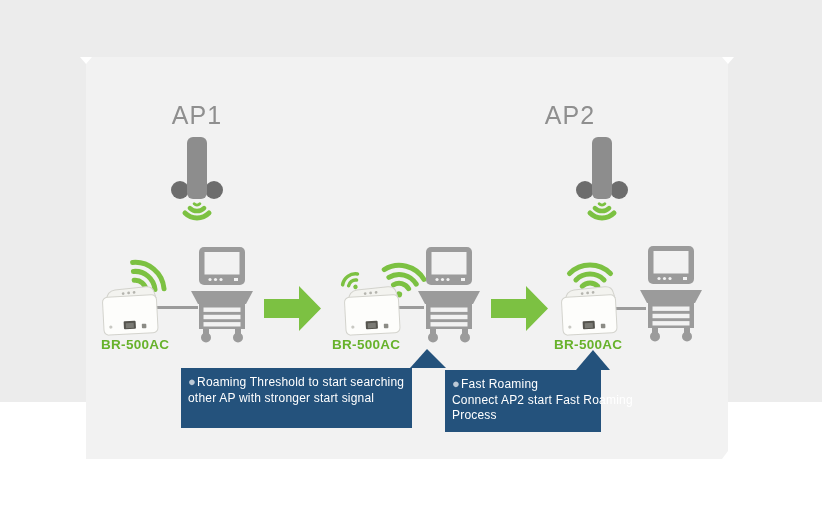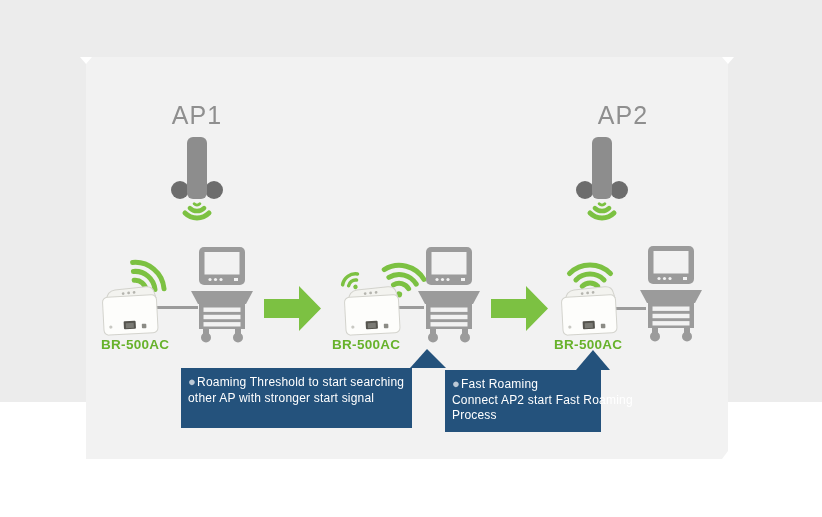--- a/index.html
+++ b/index.html
@@ -55,21 +55,21 @@
     <circle cx="15" cy="53" r="9" fill="#6d6d6d"></circle>
     <circle cx="49" cy="53" r="9" fill="#6d6d6d"></circle>
     <rect x="22" y="0" width="20" height="62" rx="6" fill="#8d8d8d"></rect>
     <g fill="none" stroke="#7cc142" stroke-linecap="round">
       <path d="M29.2 66.8 A4 4 0 0 0 34.8 66.8" stroke-width="3"></path>
       <path d="M24.9 71.1 A10 10 0 0 0 39.1 71.1" stroke-width="4.5"></path>
       <path d="M20 76 A17 17 0 0 0 44 76" stroke-width="5"></path>
     </g>
   </svg>
 
-  <div class="abs ap-label" style="left:573px; top:101px;">AP2</div>
+  <div class="abs ap-label" style="left:520px; top:101px;">AP2</div>
   <svg class="abs" style="left:570px; top:137px;" width="64" height="92" viewBox="0 0 64 92">
     <circle cx="15" cy="53" r="9" fill="#6d6d6d"></circle>
     <circle cx="49" cy="53" r="9" fill="#6d6d6d"></circle>
     <rect x="22" y="0" width="20" height="62" rx="6" fill="#8d8d8d"></rect>
     <g fill="none" stroke="#7cc142" stroke-linecap="round">
       <path d="M29.2 66.8 A4 4 0 0 0 34.8 66.8" stroke-width="3"></path>
       <path d="M24.9 71.1 A10 10 0 0 0 39.1 71.1" stroke-width="4.5"></path>
       <path d="M20 76 A17 17 0 0 0 44 76" stroke-width="5"></path>
     </g>
   </svg>

